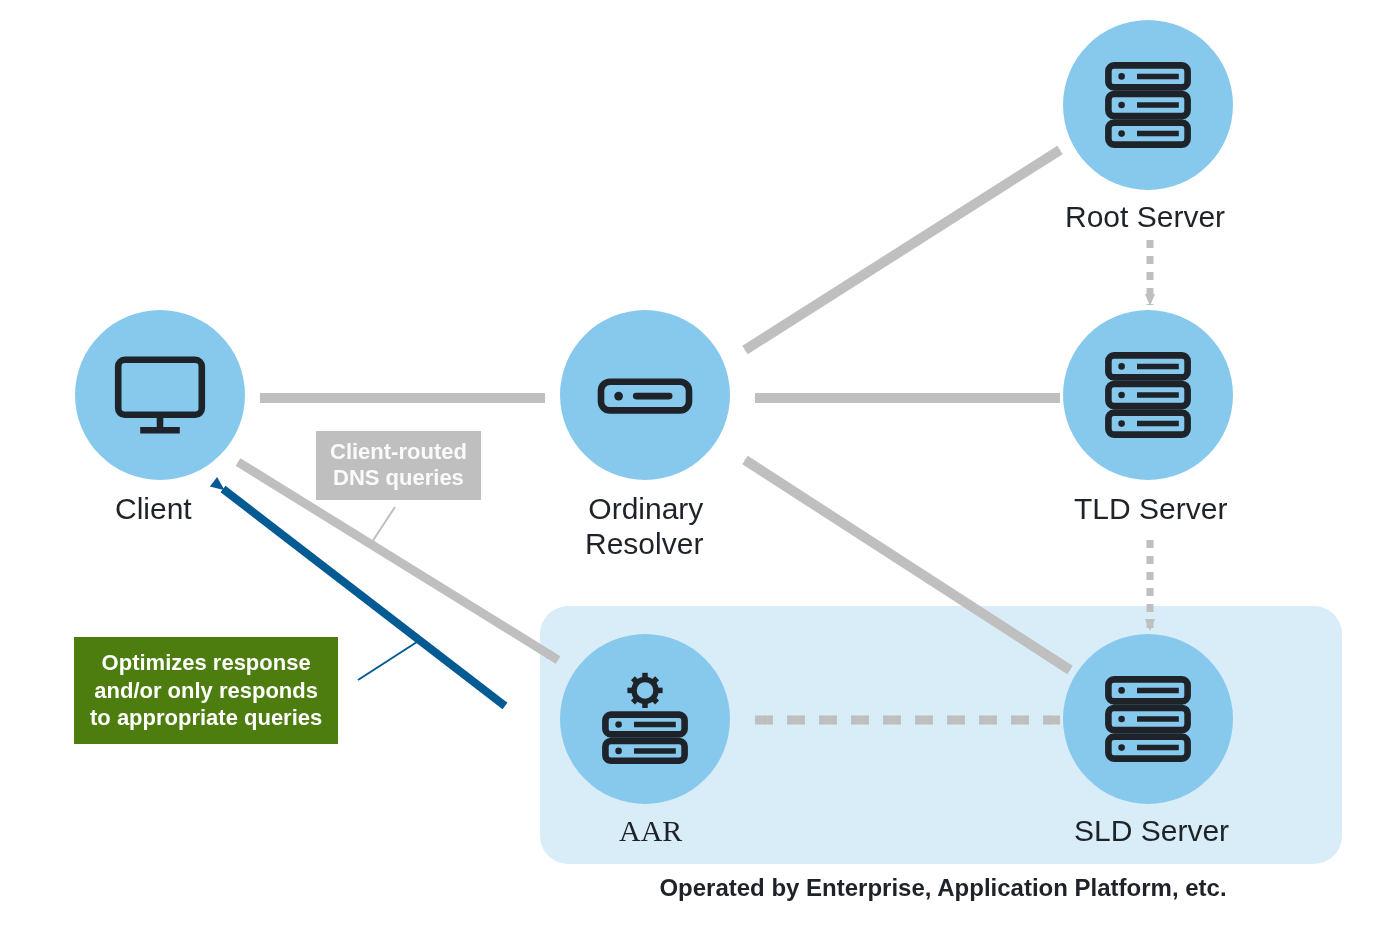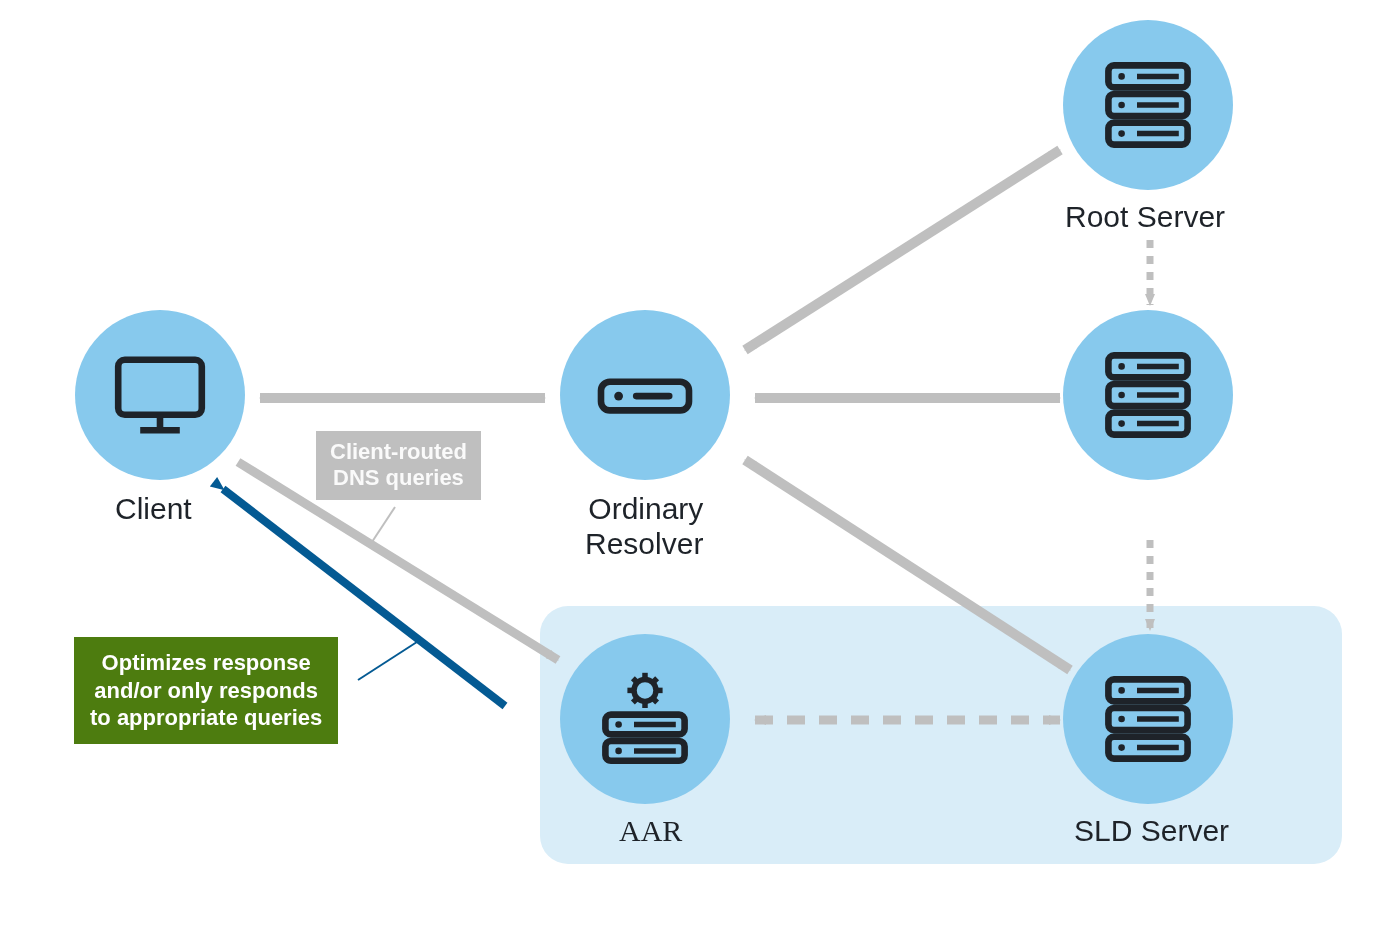--- a/index.html
+++ b/index.html
@@ -152,20 +152,21 @@
       <rect x="14" y="40" width="72" height="20" rx="5" fill="none" stroke="#1e2329" stroke-width="6"></rect>
       <rect x="14" y="66" width="72" height="20" rx="5" fill="none" stroke="#1e2329" stroke-width="6"></rect>
       <circle cx="26" cy="24" r="3" fill="#1e2329"></circle>
         <line x1="40" y1="24" x2="78" y2="24" stroke="#1e2329" stroke-width="5"></line>
       <circle cx="26" cy="50" r="3" fill="#1e2329"></circle>
         <line x1="40" y1="50" x2="78" y2="50" stroke="#1e2329" stroke-width="5"></line>
       <circle cx="26" cy="76" r="3" fill="#1e2329"></circle>
         <line x1="40" y1="76" x2="78" y2="76" stroke="#1e2329" stroke-width="5"></line>
     </svg>
   </div>
+  <div class="node-label" style="left:1074px; top:492px;">TLD Server</div>
 
   <div class="node-circle" style="left:1063px; top:634px;">
     <svg class="node-icon" viewBox="0 0 100 100">
       <rect x="14" y="14" width="72" height="20" rx="5" fill="none" stroke="#1e2329" stroke-width="6"></rect>
       <rect x="14" y="40" width="72" height="20" rx="5" fill="none" stroke="#1e2329" stroke-width="6"></rect>
       <rect x="14" y="66" width="72" height="20" rx="5" fill="none" stroke="#1e2329" stroke-width="6"></rect>
       <circle cx="26" cy="24" r="3" fill="#1e2329"></circle>
         <line x1="40" y1="24" x2="78" y2="24" stroke="#1e2329" stroke-width="5"></line>
       <circle cx="26" cy="50" r="3" fill="#1e2329"></circle>
         <line x1="40" y1="50" x2="78" y2="50" stroke="#1e2329" stroke-width="5"></line>
@@ -200,14 +201,15 @@
   </div>
   <div class="node-label" style="left:619px; top:814px;font-family:Liberation Serif, serif;">AAR</div>
 
   <div class="callout-gray" style="left:316px; top:416px; white-space:pre;margin-top:15px;"><span>Client-routed
 DNS queries</span></div>
 
   <div class="callout-blue" style="left:74px; top:637px; white-space:pre;"><span>Optimizes response
 and/or only responds
 to appropriate queries</span></div>
 
+  <div class="region-caption" style="left:563px; top:874px; width:760px;">Operated by Enterprise, Application Platform, etc.</div>
 
 </div>
 
 </body></html>

